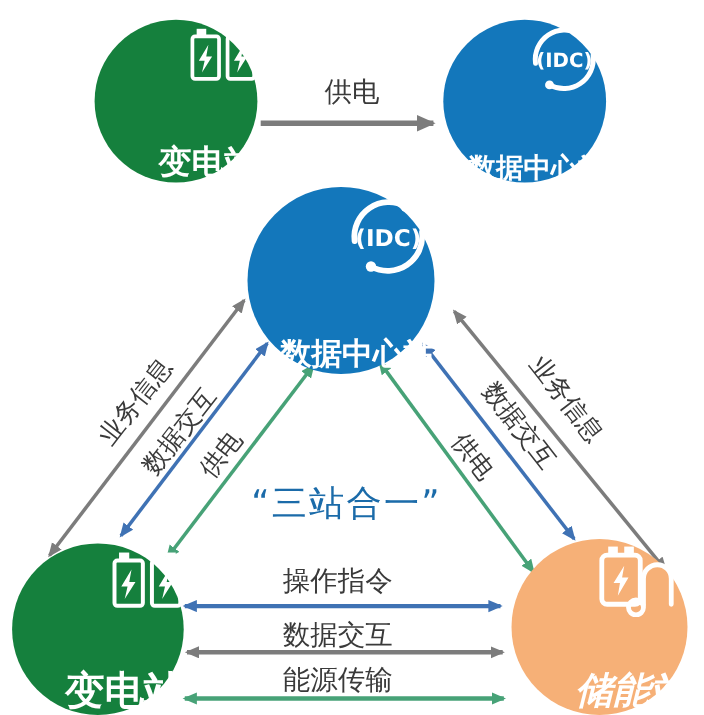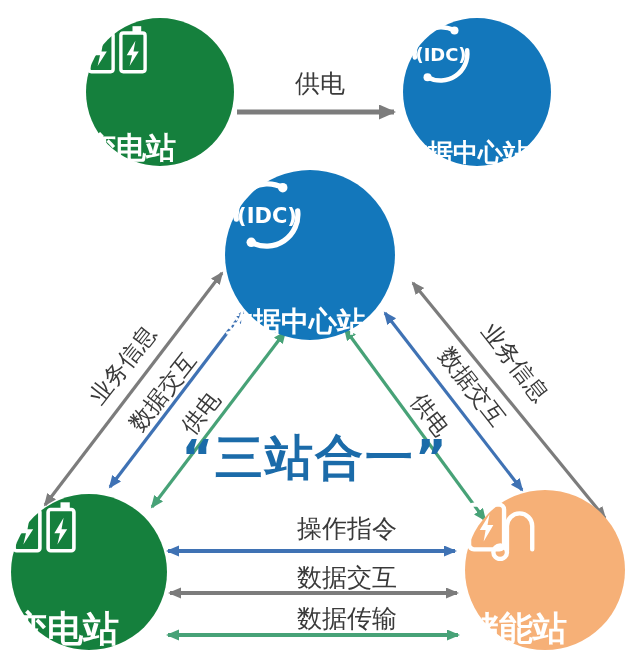--- a/index.html
+++ b/index.html
@@ -3,47 +3,47 @@
 <meta charset="utf-8">
 <style>
   html,body{margin:0;padding:0;background:#fff;}
   .canvas{
     position:relative;width:640px;height:650px;background:#ffffff;overflow:hidden;
     font-family:"DejaVu Sans",sans-serif;
   }
   .arrows{position:absolute;left:0;top:0;}
   .node{
     position:absolute;border-radius:50%;display:flex;flex-direction:column;
-    align-items:flex-start;justify-content:center;color:#ffffff;font-weight:bold;text-align:center;gap:48px;
+    align-items:flex-end;justify-content:center;color:#ffffff;font-weight:bold;text-align:center;gap:48px;
   }
   .node .nlabel{line-height:1.05;white-space:nowrap;}
   .node-green{background:#15803d;}
   .node-blue{background:#1377bb;}
-  .node-orange{background:#f6b077;}
+  .node-orange{background:#f6b077;font-style:italic;}
   .n-sub-top{left:86px;top:18px;width:148px;height:148px;}
   .n-sub-top .nlabel{font-size:30px;margin-top:9px;}
   .n-dc-top{left:403px;top:18px;width:148px;height:148px;}
   .n-dc-top .nlabel{font-size:25px;margin-top:2px;}
   .n-dc-mid{left:225px;top:170px;width:170px;height:170px;}
   .n-dc-mid .nlabel{font-size:28px;margin-top:2px;}
   .n-sub-bot{left:11px;top:494px;width:156px;height:156px;}
   .n-sub-bot .nlabel{font-size:36px;margin-top:8px;}
   .n-store{left:465px;top:490px;width:160px;height:160px;}
   .n-store .nlabel{font-size:34px;margin-top:2px;}
   .elbl{
     position:absolute;font-size:23px;color:#3a3a3a;white-space:nowrap;
     transform:translate(-50%,-50%);
   }
   .rl{transform:translate(-50%,-50%) rotate(-52deg);}
   .rr{transform:translate(-50%,-50%) rotate(52deg);}
-  .blbl{font-size:25px;margin-left:40px;}
+  .blbl{font-size:25px;}
   .tlbl{font-size:25px;}
   .slogan{
     position:absolute;left:315px;top:458px;transform:translate(-50%,-50%);
-    font-size:48px;font-weight:bold;color:#1b6ba9;white-space:nowrap;letter-spacing:2px;
+    font-size:32px;font-weight:normal;color:#1b6ba9;white-space:nowrap;letter-spacing:2px;
   }
 </style>
 </head>
 <body>
 
 <div class="canvas">
 
   <svg class="arrows" width="640" height="650" viewBox="0 0 640 650">
     <defs>
       <marker id="ah-gray" markerUnits="userSpaceOnUse" markerWidth="15" markerHeight="13" refX="11" refY="5.5" orient="auto-start-reverse">
@@ -138,17 +138,17 @@
   <div class="elbl rl" style="left:123px;top:365px;">业务信息</div>
   <div class="elbl rl" style="left:163px;top:392px;">数据交互</div>
   <div class="elbl rl" style="left:201px;top:413px;">供电</div>
 
   <div class="elbl rr" style="left:515px;top:363px;">业务信息</div>
   <div class="elbl rr" style="left:472px;top:387px;">数据交互</div>
   <div class="elbl rr" style="left:430px;top:415px;">供电</div>
 
   <div class="elbl blbl" style="left:307px;top:528px;">操作指令</div>
   <div class="elbl blbl" style="left:307px;top:577px;">数据交互</div>
-  <div class="elbl blbl" style="left:307px;top:618px;">数据传输</div>
+  <div class="elbl blbl" style="left:307px;top:618px;">能源传输</div>
 
   <div class="slogan">“三站合一”</div>
 
 </div>
 
 </body></html>

